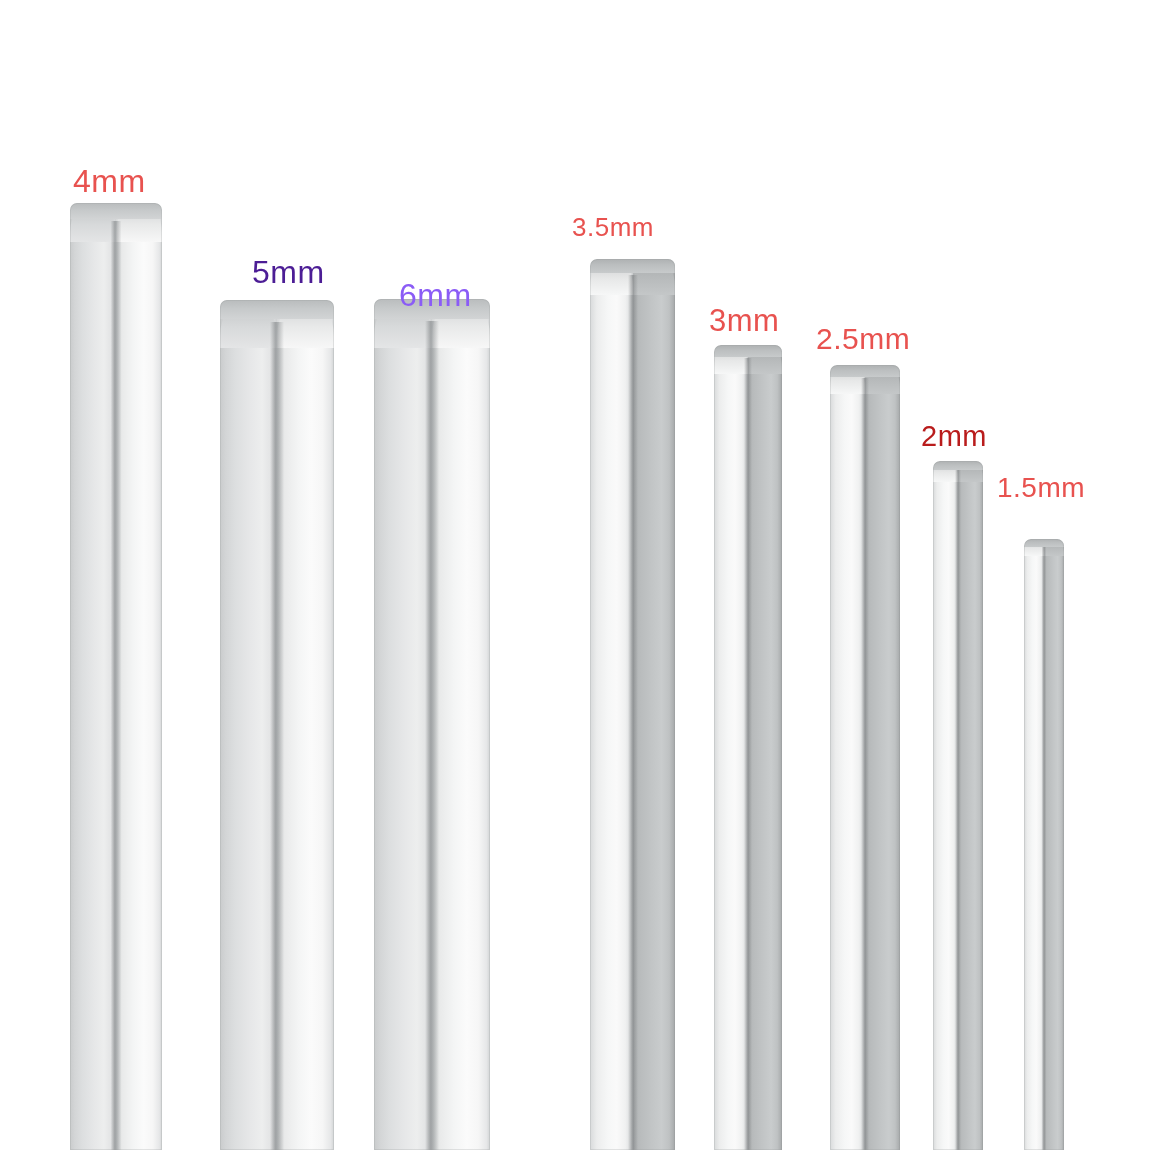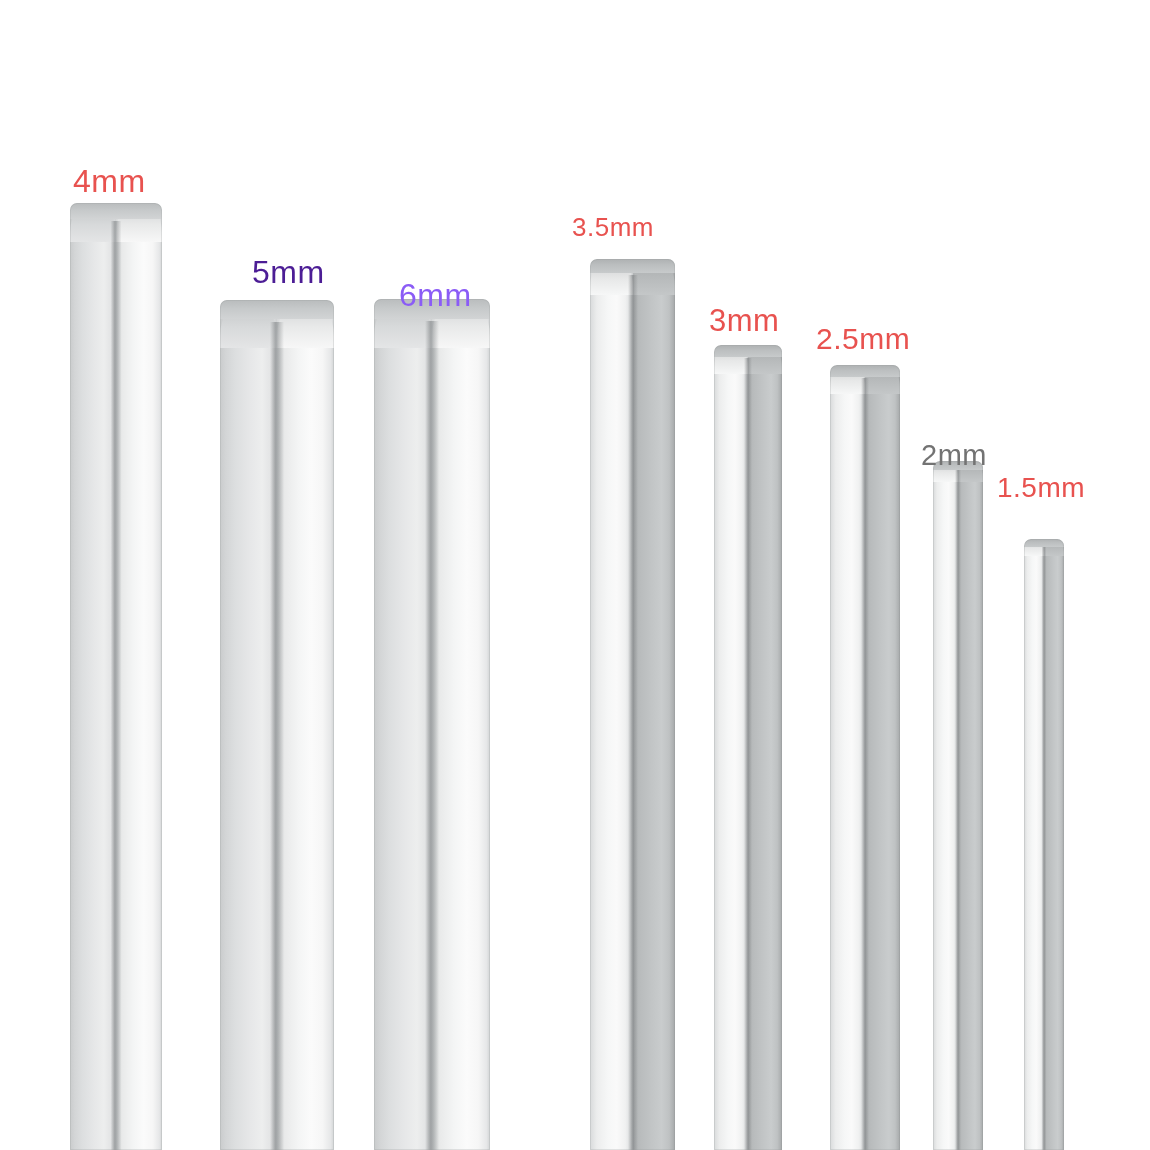--- a/index.html
+++ b/index.html
@@ -222,21 +222,21 @@
           <div class="cap" style="height: 21px; border-radius: 46% 46% 0px 0px / 16px 16px 0px 0px;"></div>
         </div>
         <div class="half r">
           <div class="cap" style="height: 21px; border-radius: 46% 46% 0px 0px / 16px 16px 0px 0px;"></div>
         </div>
       </div>
       <div class="seam" style="width: 6px; top: 9px;"></div>
       <div class="rod-top-band" style="height: 9px;"></div>
       <div class="rod-outline" style="box-shadow: rgba(150, 154, 156, 0.25) 0px 0px 0px 1px inset;"></div>
     </div>
-    <div class="size-label" style="left: 921px; top: 420px; font-size: 29px; color: #737373; margin-top: 19px;">2mm</div>
+    <div class="size-label" style="left: 921px; top: 420px; font-size: 29px; color: #b91c1c;">2mm</div>
     <div class="rod gray" style="left: 1024px; width: 40px; height: 611px; border-radius: 7px 7px 0px 0px;">
       <div class="rod-body">
         <div class="half l">
           <div class="cap" style="height: 17px; border-radius: 46% 46% 0px 0px / 13px 13px 0px 0px;"></div>
         </div>
         <div class="half r">
           <div class="cap" style="height: 17px; border-radius: 46% 46% 0px 0px / 13px 13px 0px 0px;"></div>
         </div>
       </div>
       <div class="seam" style="width: 5px; top: 8px;"></div>

